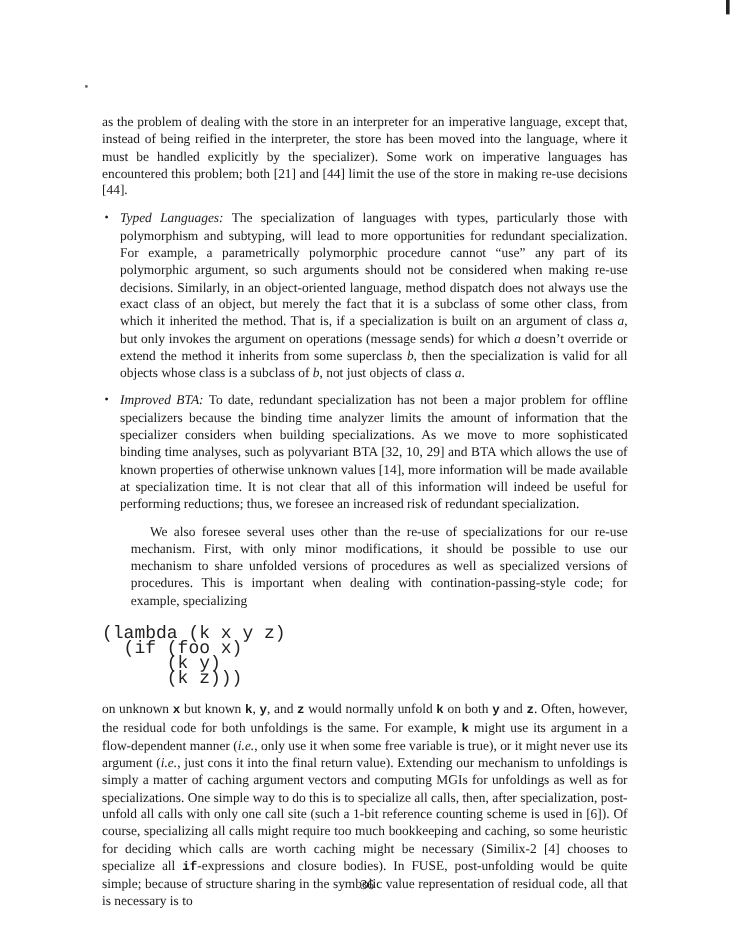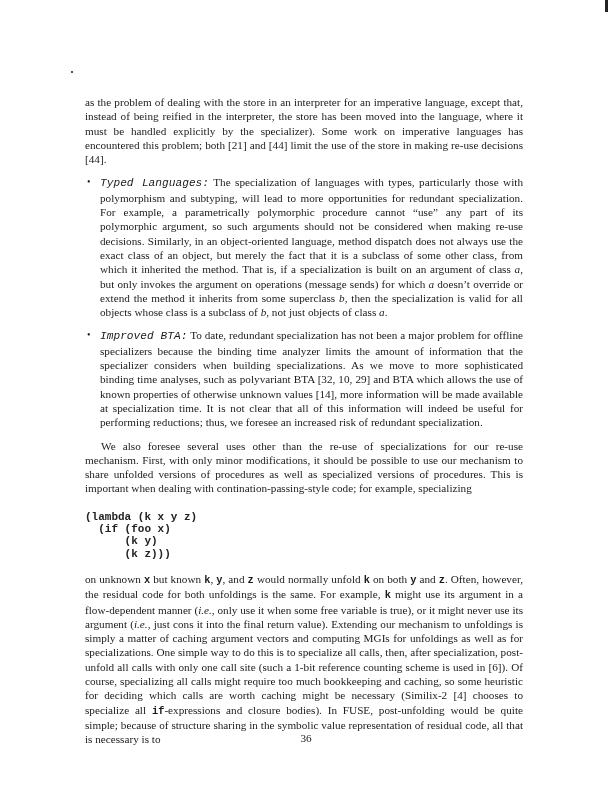--- a/index.html
+++ b/index.html
@@ -20,26 +20,26 @@
     position: absolute; left: 85px; top: 95px; width: 438px;
     font-size: 11.2px; line-height: 14.3px; text-align: justify;
   }
   p { margin: 0; }
   .para-cont { }
   ul.bullets { list-style: none; margin: 9px 0 0 0; padding: 0; }
   ul.bullets li { position: relative; padding-left: 15px; margin-bottom: 9px; }
   ul.bullets li .bullet {
     position: absolute; left: 2px; top: 0; font-size: 10px;
   }
-  .term { font-style: italic; font-family: Liberation Mono, monospace; }
-  .indent-para { text-indent: 16px; margin-top: 3px; }
+  .term { font-style: italic; }
+  .indent-para { text-indent: 16px; margin-top: 3px; margin-left: 24px; }
   pre.code {
     margin: 15px 0 12px 0;
     font-family: "Liberation Mono", "DejaVu Sans Mono", monospace;
-    font-size: 11px; line-height: 12.3px; font-weight: bold;
+    font-size: 15px; line-height: 12.3px; font-weight: normal;
     color: #222;
   }
   .mono { font-family: "Liberation Mono", "DejaVu Sans Mono", monospace; font-weight: bold; font-size: 10.4px; }
   .it { font-style: italic; }
   .page-number {
     position: absolute; left: 0; width: 612px; top: 732px;
     text-align: center; font-size: 11.2px;
   }
 </style>
 </head>

